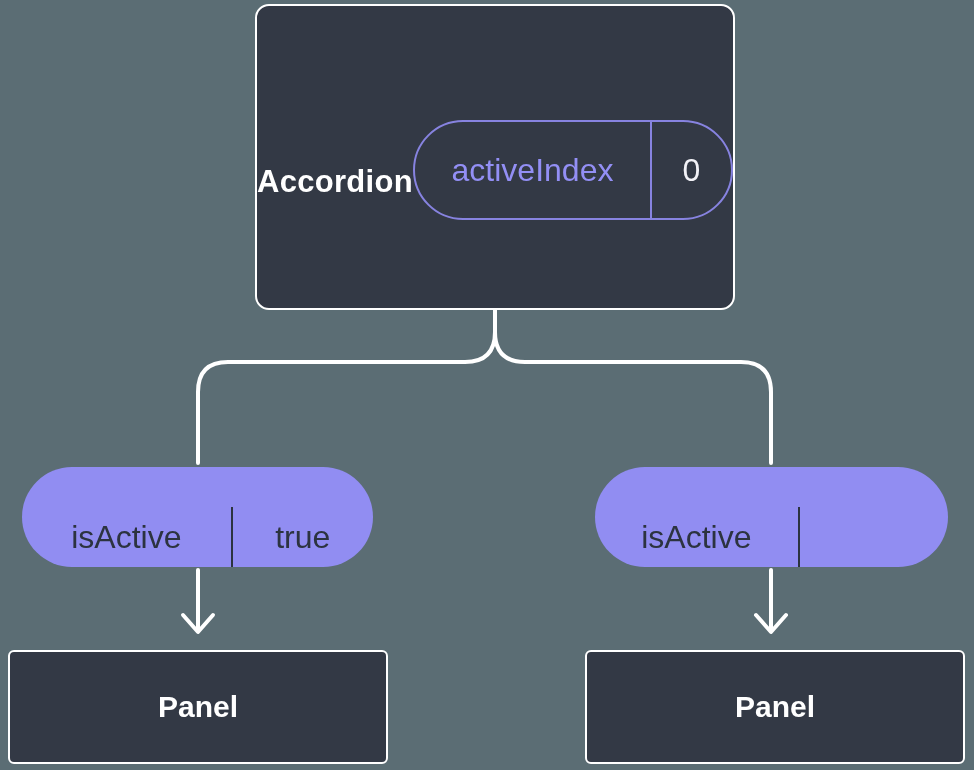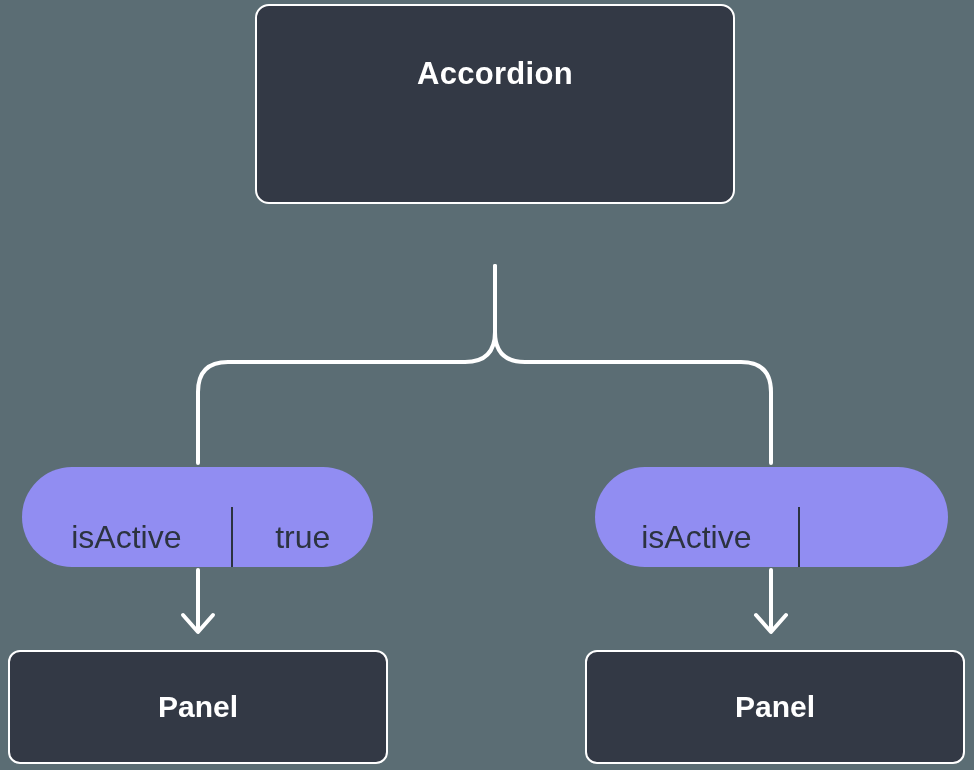--- a/index.html
+++ b/index.html
@@ -43,41 +43,41 @@
   
   .node {
     position: absolute;
     background: var(--node-fill);
     border: 2px solid var(--node-border);
     border-radius: 14px;
     color: #ffffff;
   }
   .node-root {
     left: 255px; top: 4px;
-    width: 480px; height: 200px;
+    width: 480px; height: 306px;
     display: flex;
-    flex-direction: column;
+    flex-direction: row;
     align-items: center;
     justify-content: flex-start;
   }
   .node-title {
     margin-top: 50px;
     font-size: 31px;
     font-weight: 700;
     letter-spacing: 0.3px;
     color: #ffffff;
   }
   .node-panel {
     width: 380px; height: 114px;
     display: flex;
     align-items: center;
     justify-content: center;
     font-size: 30px;
     font-weight: 700;
-    border-radius: 12px;
+    border-radius: 6px;
   }
   .node-panel-left  { left: 8px;   top: 650px; }
   .node-panel-right { left: 585px; top: 650px; }
 
   
   .prop-pill-outline {
     margin-top: 26px;
     width: 372px; height: 100px;
     border: 2.5px solid var(--prop-outline);
     border-radius: 52px;
@@ -144,20 +144,24 @@
 
     <path d="M 198 570 V 628"></path>
     <path d="M 183 615 L 198 632 L 213 615"></path>
 
     <path d="M 771 570 V 628"></path>
     <path d="M 756 615 L 771 632 L 786 615"></path>
   </svg>
 
   <div class="node node-root">
     <div class="node-title">Accordion</div>
+    <div class="prop-pill-outline">
+      <div class="cell name">activeIndex</div>
+      <div class="cell value">0</div>
+    </div>
   </div>
 
   <div class="prop-pill-filled pill-left">
     <div class="cell name">isActive</div>
     <div class="cell value">true</div>
   </div>
 
   <div class="prop-pill-filled pill-right">
     <div class="cell name">isActive</div>
   </div>

